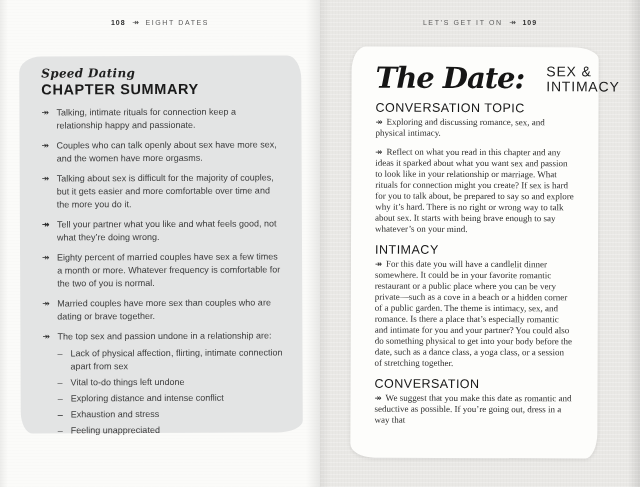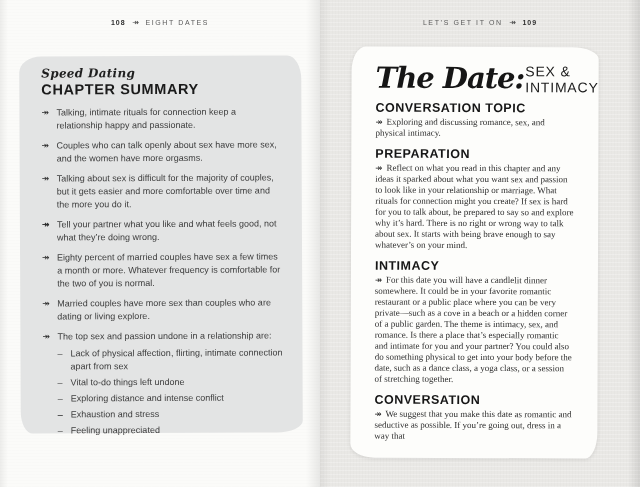--- a/index.html
+++ b/index.html
@@ -88,34 +88,34 @@
 
   
   .date-card {
     position:absolute; left:31px; top:47px; width:247px; height:411px;
     background:#fdfdfb;
     border-radius:14px 26px 12px 24px / 24px 12px 26px 14px;
     transform:rotate(0.2deg);
     box-shadow:0 1px 4px rgba(0,0,0,0.10);
     padding:14px 24px 0 24px;
   }
-  .date-title-row { display:flex; align-items:center; gap:1px; margin-bottom:6px; }
+  .date-title-row { display:flex; align-items:flex-start; gap:22px; margin-bottom:6px; }
   .date-title-script {
     font-family:"DejaVu Serif", cursive;
     font-style:italic; font-weight:bold;
     font-size:29px; color:#161616; letter-spacing:-1px;
     white-space:nowrap;
   }
   .date-title-topic {
     font-size:14px; font-weight:normal; color:#1b1b1b;
     line-height:1.08; letter-spacing:0.8px; padding-top:3px;
   }
   .section { margin-bottom:8px; }
   .section-heading {
-    font-size:12.5px; font-weight:bold; color:#161616;
+    font-size:12.5px; font-weight:normal; color:#161616;
     letter-spacing:0.5px; margin-bottom:2px;
   }
   .section-body {
     font-family:"Liberation Serif", serif;
     font-size:9px; line-height:11px; color:#2e2e2e;
   }
   .section-body .arrow {
     font-family:"Liberation Sans", sans-serif;
     font-size:8.5px; color:#222; margin-right:4px;
   }
@@ -135,21 +135,21 @@
     <div class="summary-box">
       <div class="kicker">Speed Dating</div>
       <div class="box-title">CHAPTER SUMMARY</div>
       <div class="summary-list">
           <div class="summary-item"><span class="arrow">↠</span><span>Talking, intimate rituals for connection keep a relationship happy and passionate.</span></div>
           <div class="summary-item"><span class="arrow">↠</span><span>Couples who can talk openly about sex have more sex, and the women have more orgasms.</span></div>
           <div class="summary-item"><span class="arrow">↠</span><span>Talking about sex is difficult for the majority of couples, but it gets easier and more comfortable over time and the more you do it.</span></div>
           <div class="summary-item"><span class="arrow">↠</span></div>
           <div class="summary-item"><span class="arrow">↠</span><span>Tell your partner what you like and what feels good, not what they’re doing wrong.</span></div>
           <div class="summary-item"><span class="arrow">↠</span><span>Eighty percent of married couples have sex a few times a month or more. Whatever frequency is comfortable for the two of you is normal.</span></div>
-          <div class="summary-item"><span class="arrow">↠</span><span>Married couples have more sex than couples who are dating or living explore.</span></div>
+          <div class="summary-item"><span class="arrow">↠</span><span>Married couples have more sex than couples who are dating or brave together.</span></div>
           <div class="summary-item"><span class="arrow">↠</span><span>The top sex and passion undone in a relationship are:</span><div class="sub-list">
               <div class="summary-sub-item"><span class="dash">–</span><span>Lack of physical affection, flirting, intimate connection apart from sex</span></div>
               <div class="summary-sub-item"><span class="dash">–</span><span>Vital to-do things left undone</span></div>
               <div class="summary-sub-item"><span class="dash">–</span><span>Exploring distance and intense conflict</span></div>
               <div class="summary-sub-item"><span class="dash">–</span></div>
               <div class="summary-sub-item"><span class="dash">–</span><span>Exhaustion and stress</span></div>
               <div class="summary-sub-item"><span class="dash">–</span><span>Feeling unappreciated</span></div>
             </div></div>
         </div>
     </div>
@@ -169,21 +169,20 @@
           <span>SEX &amp;</span><br>
           <span>INTIMACY</span>
         </span>
       </div>
       <div id="date-sections">
           <div class="section">
             <div class="section-heading">CONVERSATION TOPIC</div>
             <p class="section-body"><span class="arrow">↠</span>Exploring and discussing romance, sex, and physical intimacy.</p>
           </div>
           <div class="section">
-            <div class="section-heading">PREPARATION</div>
             <p class="section-body"><span class="arrow">↠</span>Reflect on what you read in this chapter and any ideas it sparked about what you want sex and passion to look like in your relationship or marriage. What rituals for connection might you create? If sex is hard for you to talk about, be prepared to say so and explore why it’s hard. There is no right or wrong way to talk about sex. It starts with being brave enough to say whatever’s on your mind.</p>
           </div>
           <div class="section">
             <div class="section-heading">INTIMACY</div>
             <p class="section-body"><span class="arrow">↠</span>For this date you will have a candlelit dinner somewhere. It could be in your favorite romantic restaurant or a public place where you can be very private—such as a cove in a beach or a hidden corner of a public garden. The theme is intimacy, sex, and romance. Is there a place that’s especially romantic and intimate for you and your partner? You could also do something physical to get into your body before the date, such as a dance class, a yoga class, or a session of stretching together.</p>
           </div>
           <div class="section">
             <div class="section-heading">CONVERSATION</div>
             <p class="section-body"><span class="arrow">↠</span>We suggest that you make this date as romantic and seductive as possible. If you’re going out, dress in a way that</p>
           </div>

